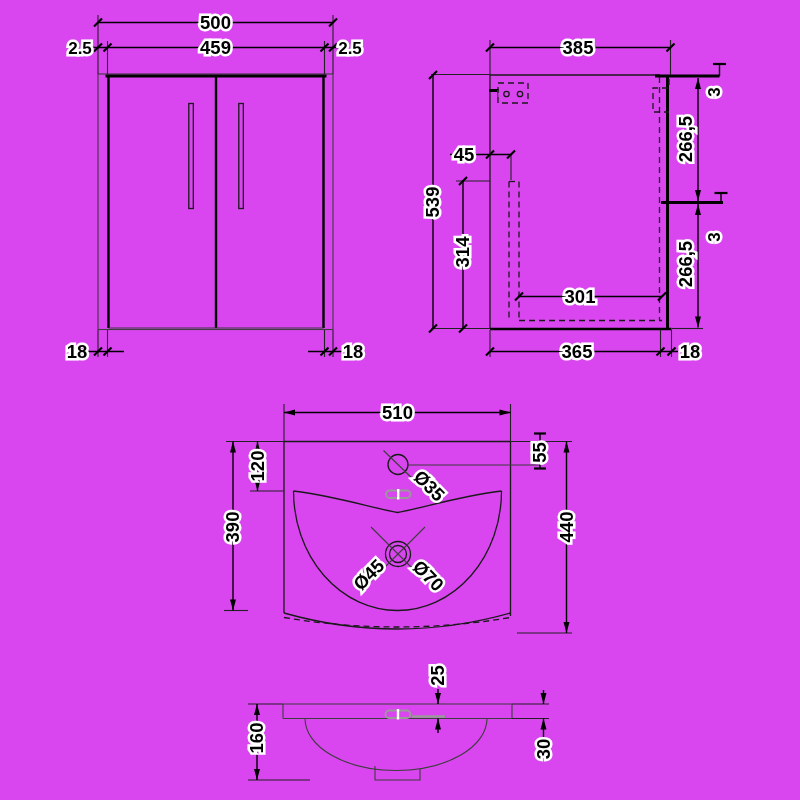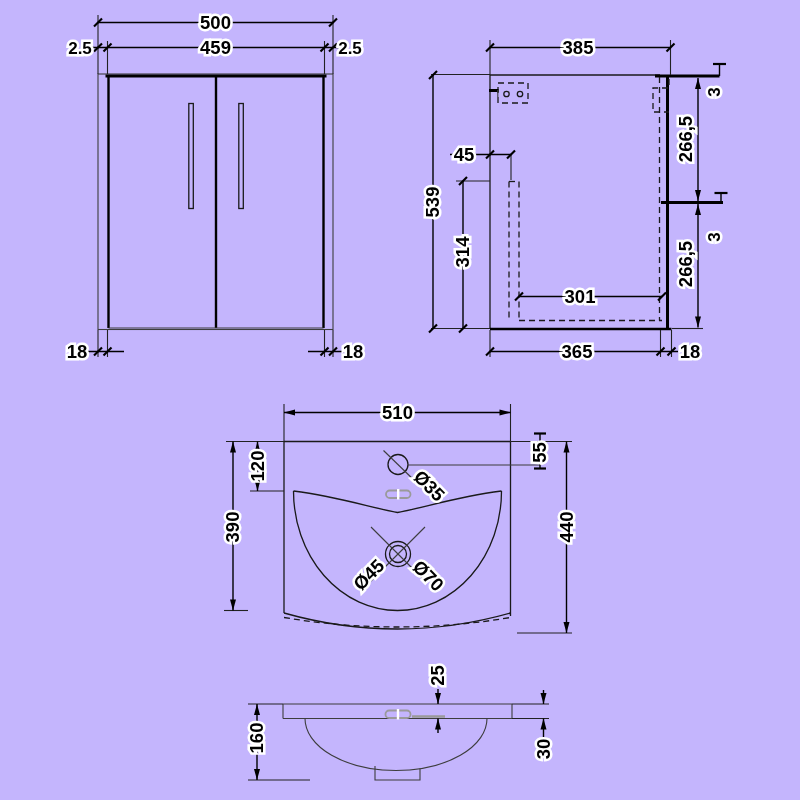--- a/index.html
+++ b/index.html
@@ -1,16 +1,16 @@
 <!DOCTYPE html>
 <html><head>
 <meta charset="utf-8">
 <style>
   html,body{margin:0;padding:0;background:#fff;}
-  .stage{width:800px;height:800px;background:#c4b5fd;position:relative;}
+  .stage{width:800px;height:800px;background:#d946ef;position:relative;}
   svg{display:block;}
   .ln    {stroke:#1a1a1a;stroke-width:1.3;fill:none;}
   .thin  {stroke:#3d3d3d;stroke-width:1.1;fill:none;}
   .thick {stroke:#000;stroke-width:3;fill:none;}
   .med   {stroke:#000;stroke-width:2.4;fill:none;}
   .dash  {stroke:#1a1a1a;stroke-width:1.3;fill:none;stroke-dasharray:6 4;}
   .ext   {stroke:#222;stroke-width:1.1;fill:none;}
   .dim-ln{stroke:#000;stroke-width:1.4;fill:none;}
   .tick  {stroke:#000;stroke-width:2.2;fill:none;}
   .arr   {fill:#000;stroke:none;}

